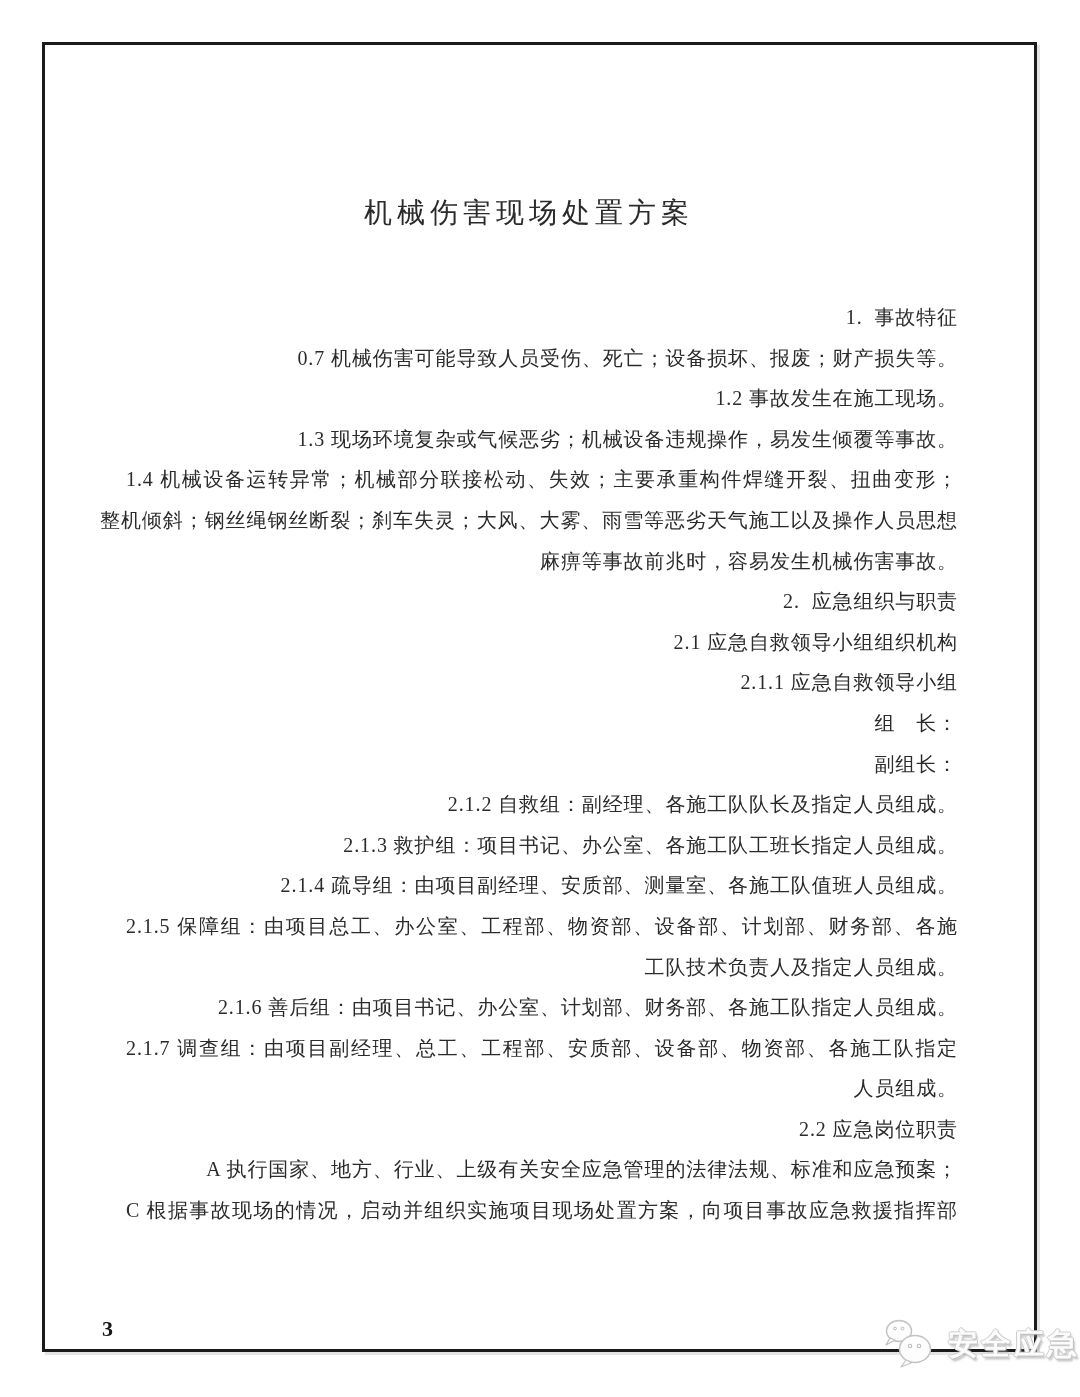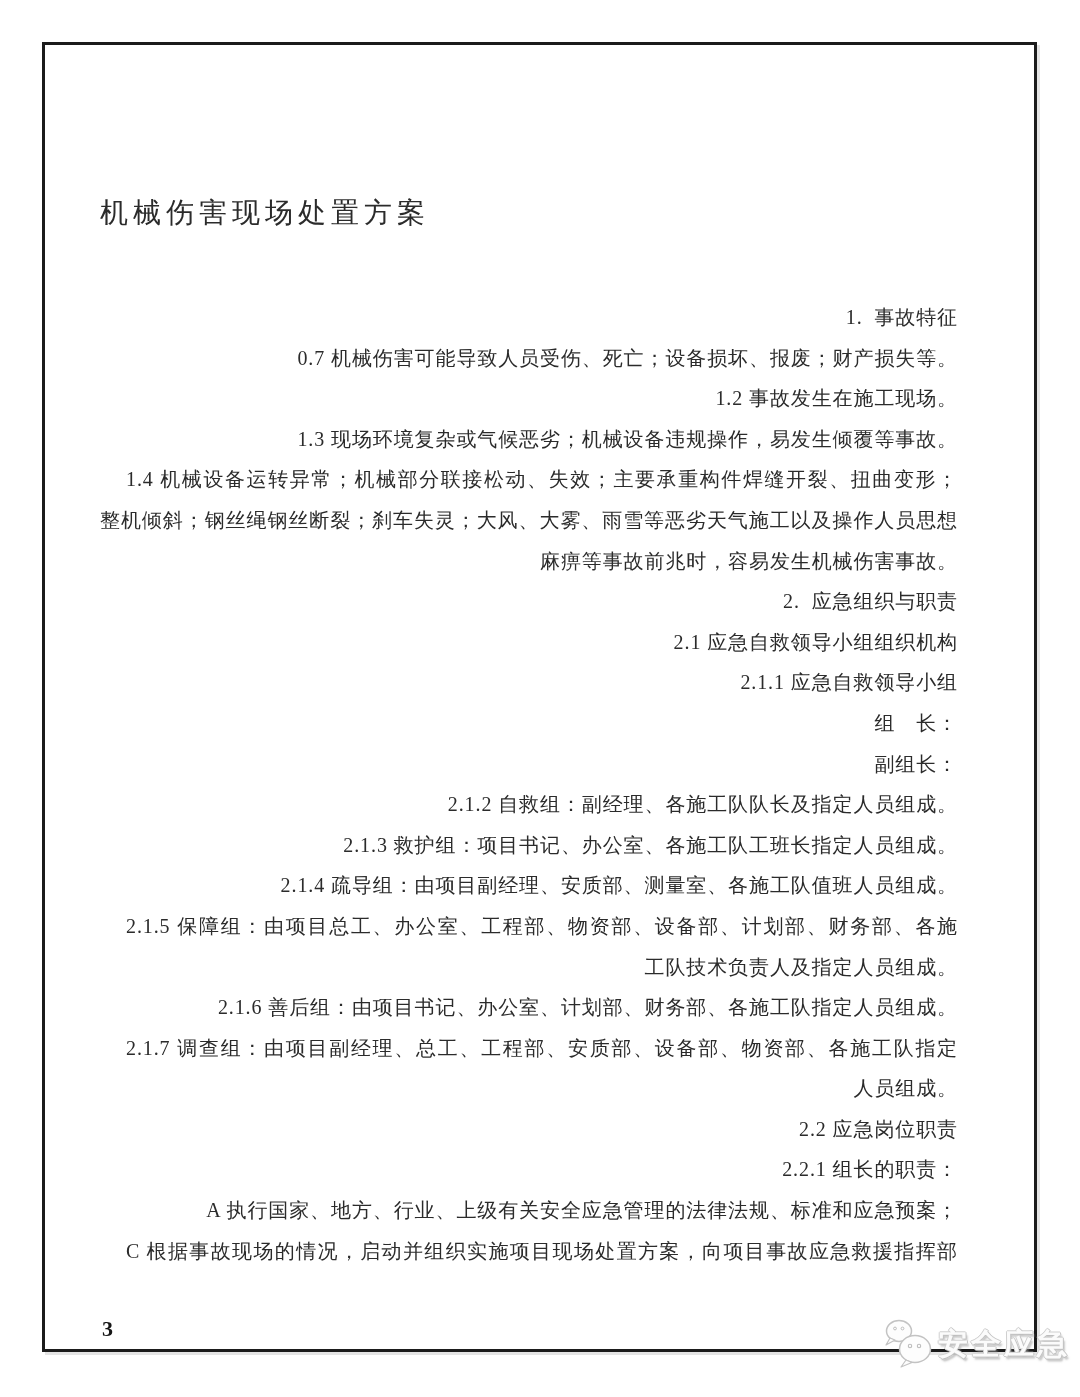--- a/index.html
+++ b/index.html
@@ -24,21 +24,21 @@
     box-sizing: border-box;
     box-shadow: 3px 3px 0 #e4e4e4;
     background: transparent;
     z-index: 1;
   }
   .doc-title {
     position: absolute;
     left: 100px;
     top: 194px;
     width: 858px;
-    text-align: left;
+    text-align: center;
     font-size: 28px;
     letter-spacing: 5px;
     color: #2b2b2b;
     z-index: 2;
   }
   .document-body {
     position: absolute;
     left: 100px;
     top: 297px;
     width: 858px;
@@ -83,21 +83,21 @@
     font-weight: bold;
     letter-spacing: 3px;
     color: #fbfbfb;
     text-shadow:
       1px 0 0 #c3c3c3,
       -1px 0 0 #cfcfcf,
       0 1px 0 #bdbdbd,
       0 -1px 0 #d2d2d2,
       2px 3px 2px rgba(150,150,150,0.55);
     white-space: nowrap;
-    margin-left: 2px;
+    margin-left: 12px;
   }
 </style>
 </head>
 <body>
 
 <div class="page-frame"></div>
 
 <div class="doc-title">机械伤害现场处置方案</div>
 
 <div class="document-body">
@@ -115,21 +115,20 @@
     <div class="line deep">副组长：</div>
     <div class="line indent">2.1.2 自救组：副经理、各施工队队长及指定人员组成。</div>
     <div class="line indent">2.1.3 救护组：项目书记、办公室、各施工队工班长指定人员组成。</div>
     <div class="line indent">2.1.4 疏导组：由项目副经理、安质部、测量室、各施工队值班人员组成。</div>
     <div class="line indent jl">2.1.5 保障组：由项目总工、办公室、工程部、物资部、设备部、计划部、财务部、各施</div>
     <div class="line">工队技术负责人及指定人员组成。</div>
     <div class="line indent">2.1.6 善后组：由项目书记、办公室、计划部、财务部、各施工队指定人员组成。</div>
     <div class="line indent jl">2.1.7 调查组：由项目副经理、总工、工程部、安质部、设备部、物资部、各施工队指定</div>
     <div class="line">人员组成。</div>
     <div class="line indent">2.2 应急岗位职责</div>
-    <div class="line indent">2.2.1 组长的职责：</div>
     <div class="line indent">A 执行国家、地方、行业、上级有关安全应急管理的法律法规、标准和应急预案；</div>
     <div class="line indent jl">C 根据事故现场的情况，启动并组织实施项目现场处置方案，向项目事故应急救援指挥部</div>
   </div>
 
 <div class="page-number">3</div>
 
 <div class="watermark">
   <svg class="watermark-icon" width="54" height="52" viewBox="0 0 54 52" xmlns="http://www.w3.org/2000/svg">
 
     <ellipse cx="17" cy="13" rx="12.5" ry="10.5" fill="#fdfdfd" stroke="#c3c3c3" stroke-width="1.5"></ellipse>

